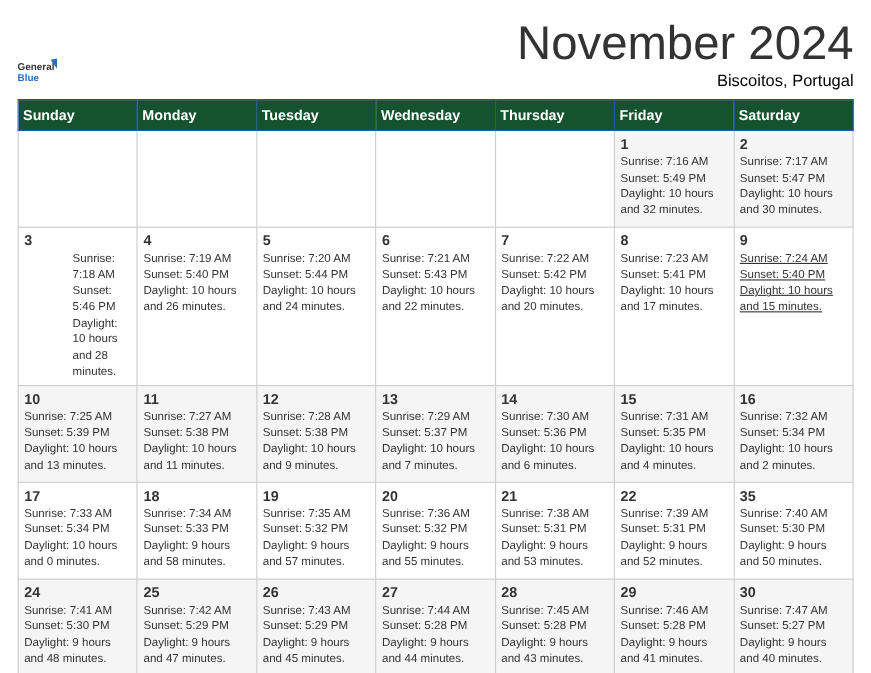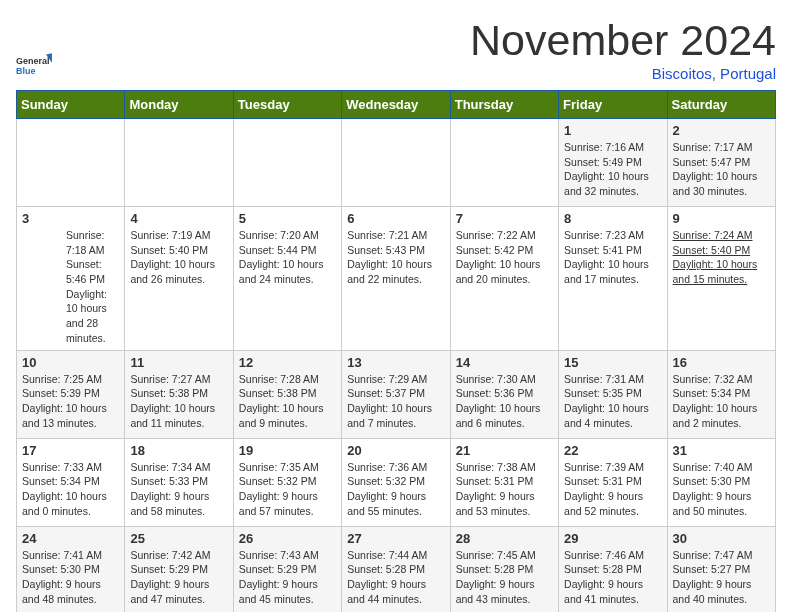--- a/index.html
+++ b/index.html
@@ -24,29 +24,29 @@
     .title-area {
       text-align: right;
     }
     .month-title {
       font-size: 43px;
       color: #333;
       font-weight: normal;
     }
     .subtitle {
       font-size: 15px;
-      color: #1d4ed8;
+      color: #000000;
     }
     table {
       width: 100%;
       border-collapse: collapse;
       table-layout: fixed;
     }
     thead tr th {
-      background-color: #4d7c0f;
+      background-color: #14532d;
       color: #fff;
       font-size: 13px;
       font-weight: bold;
       padding: 6px 4px;
       text-align: left;
       border: 1px solid #1a5ba0;
     }
     tbody tr td {
       border: 1px solid #ccc;
       vertical-align: top;
@@ -265,21 +265,21 @@
 and 53 minutes.</div>
         </td>
         <td>
           <span class="day-number">22</span>
           <div class="day-info" style="white-space: pre-line;">Sunrise: 7:39 AM
 Sunset: 5:31 PM
 Daylight: 9 hours
 and 52 minutes.</div>
         </td>
         <td>
-          <span class="day-number">31</span>
+          <span class="day-number">35</span>
           <div class="day-info" style="white-space: pre-line;">Sunrise: 7:40 AM
 Sunset: 5:30 PM
 Daylight: 9 hours
 and 50 minutes.</div>
         </td>
       </tr>
       <tr>
         <td>
           <span class="day-number">24</span>
           <div class="day-info" style="white-space: pre-line;">Sunrise: 7:41 AM

